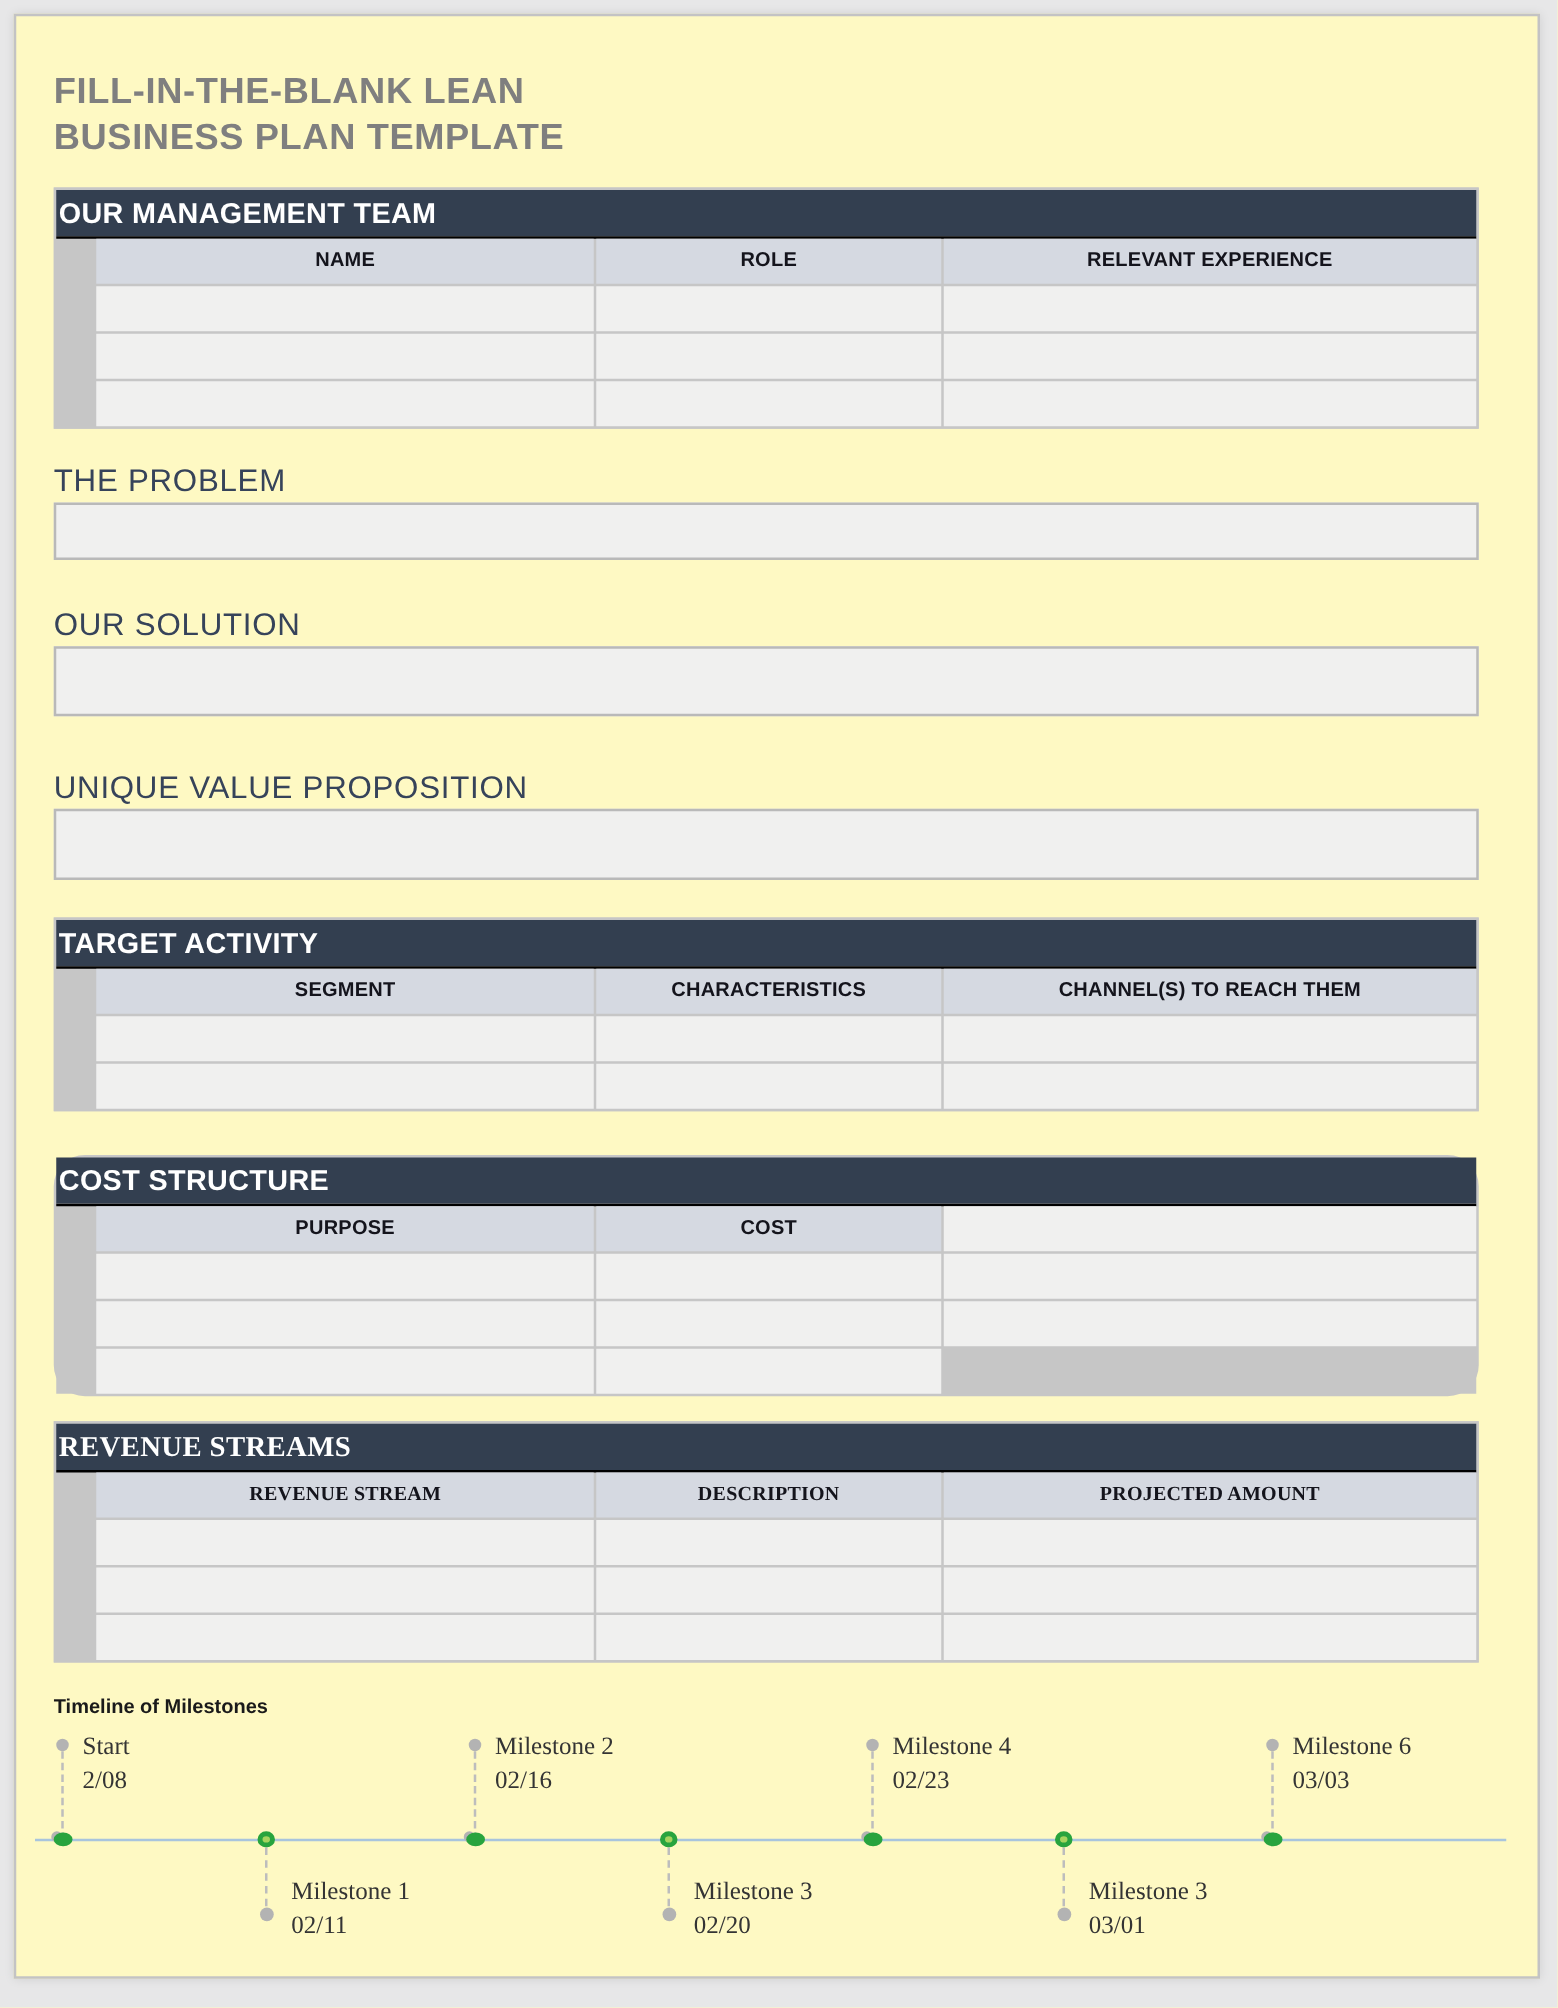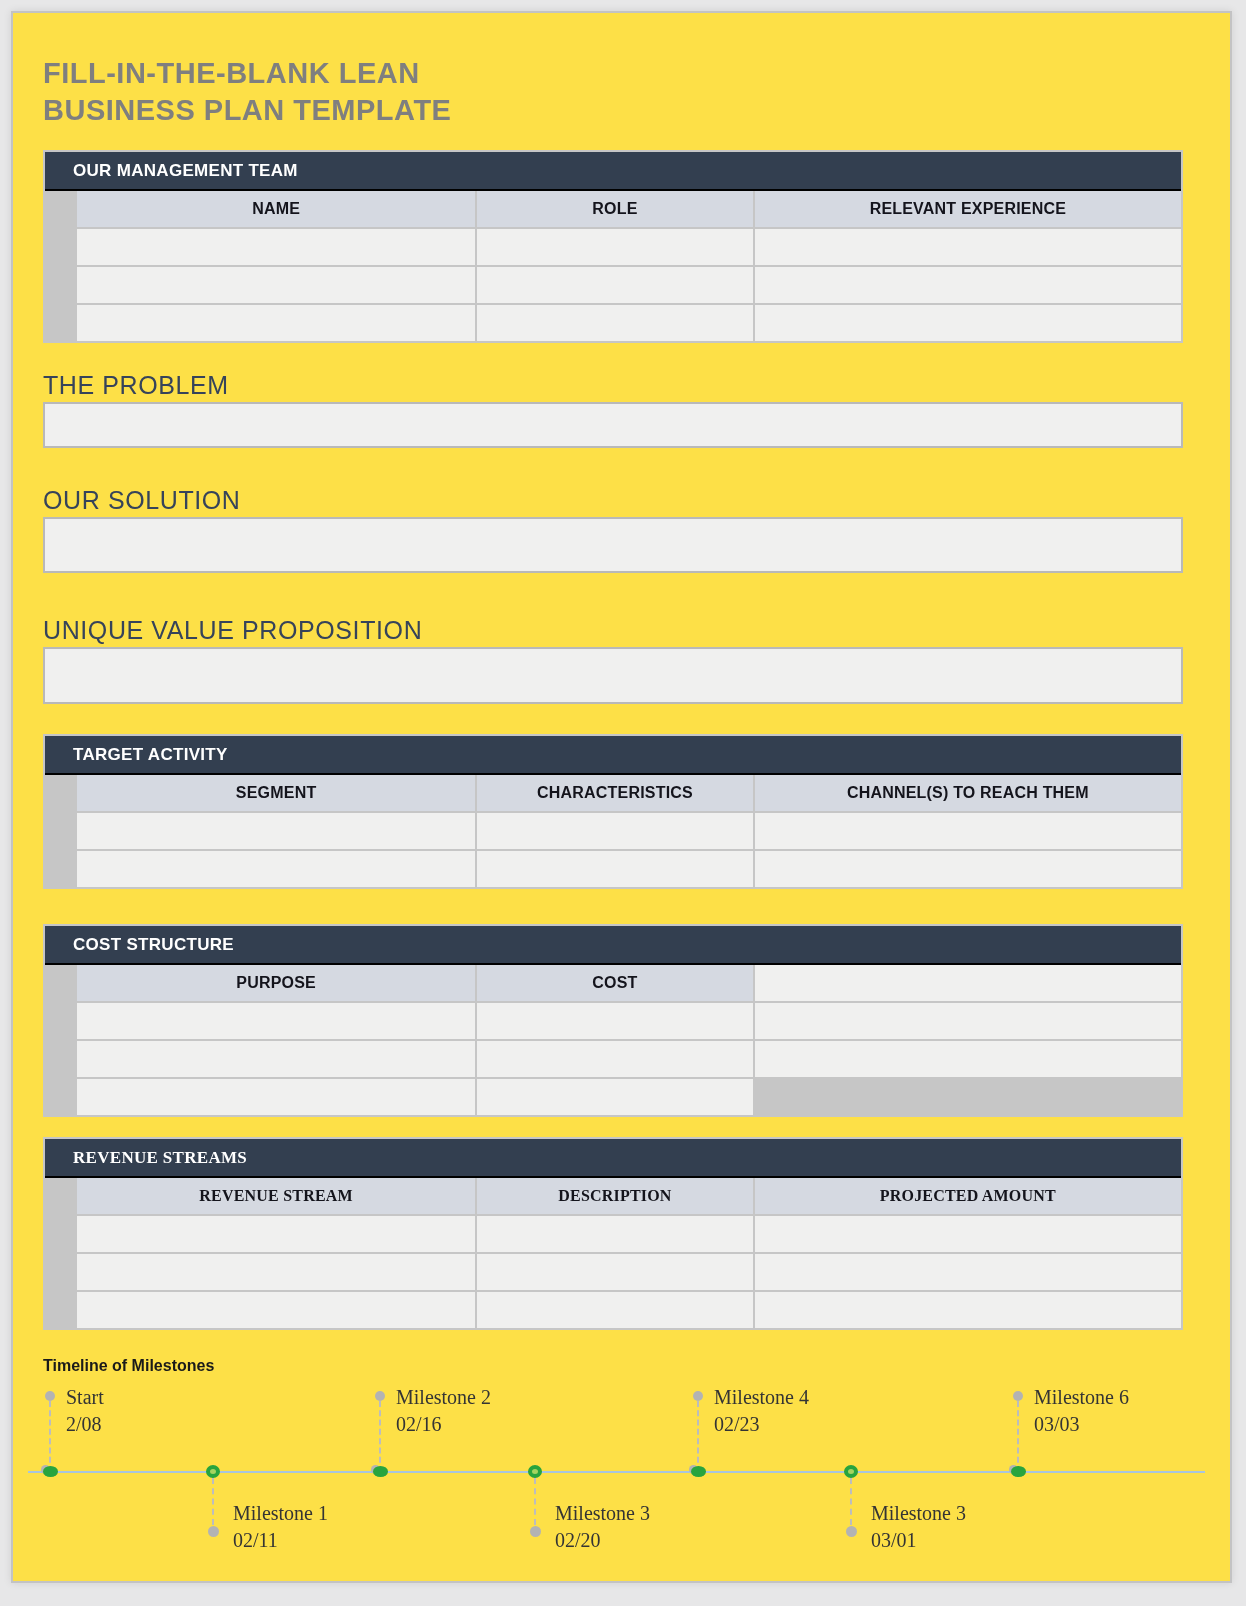--- a/index.html
+++ b/index.html
@@ -6,66 +6,66 @@
   html, body { width: 1246px; height: 1606px; }
   body {
     background: #e7e7e8;
     font-family: "Liberation Sans", sans-serif;
     position: relative;
   }
   .page {
     position: absolute;
     left: 11px; top: 11px;
     width: 1221px; height: 1572px;
-    background: #fde047;
+    background: #fef9c3;
     border: 2px solid #c3c3c4;
     box-shadow: 0 0 8px rgba(0,0,0,0.10);
     padding: 0 47px 0 30px;
     overflow: hidden;
   }
   .doc-title {
     margin-top: 42px;
     font-size: 29px;
     line-height: 37px;
     font-weight: bold;
     letter-spacing: 0.5px;
     color: #7f7f7f;
   }
   
   .tbl { border: 2px solid #c6c6c6; background: #c6c6c6; }
   .tbl-bar {
     height: 37px;
     background: #333f50;
     color: #ffffff;
-    font-size: 17px;
+    font-size: 23px;
     font-weight: bold;
     letter-spacing: 0.3px;
     display: flex; align-items: center;
-    padding-left: 28px;
+    padding-left: 2px;
   }
   .tbl-grid {
     display: grid;
     grid-template-columns: 412fr 285fr 441fr;
     gap: 2px;
     background: #c6c6c6;
     border-top: 2px solid #000000;
     padding-left: 32px;
   }
   .tbl-grid .th {
     background: #d5d9e1;
     height: 36px;
     display: flex; align-items: center; justify-content: center;
     font-size: 16px; font-weight: bold; color: #14141c;
     letter-spacing: 0.2px;
     text-align: center;
   }
   .tbl-grid .td { background: #f0f0ef; height: 36px; }
   .tbl-management { margin-top: 21px; }
   .tbl-target    { margin-top: 30px; }
-  .tbl-cost      { margin-top: 35px; }
+  .tbl-cost      { margin-top: 35px; border-radius: 25px; }
   .tbl-revenue   { margin-top: 20px; font-family: Liberation Serif, serif; }
   
   .sec-heading {
     font-size: 25px;
     font-weight: 400;
     letter-spacing: 0.6px;
     color: #36435a;
     line-height: 26px;
   }
   .sec-box {

